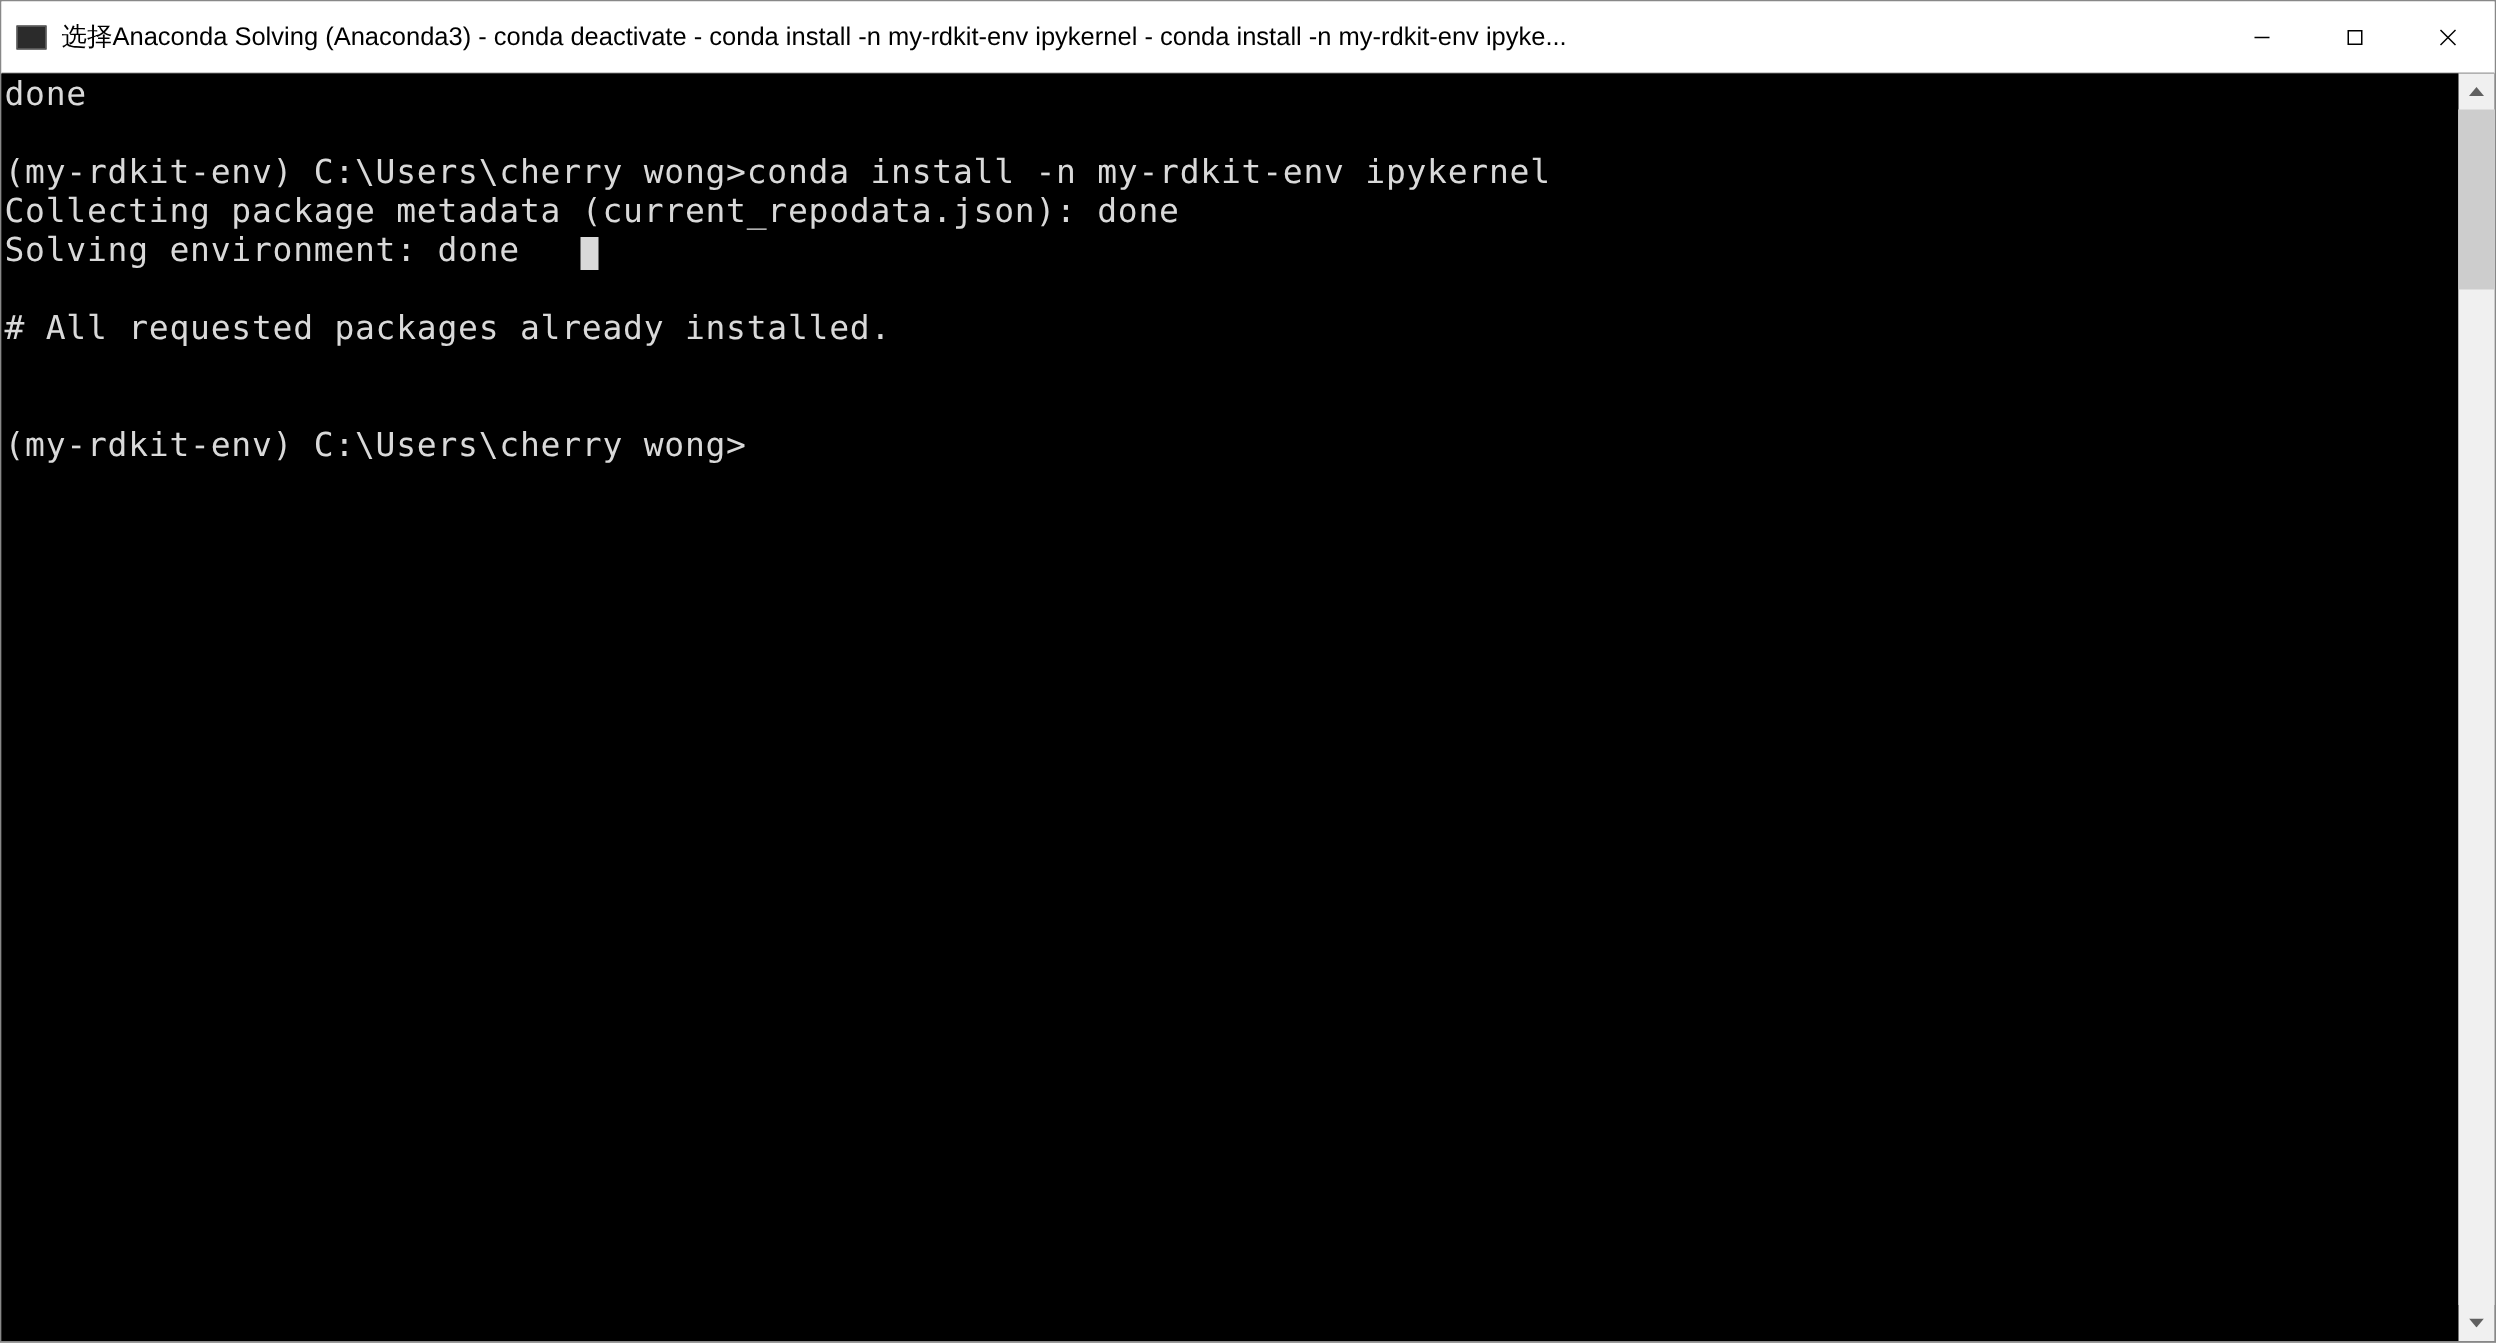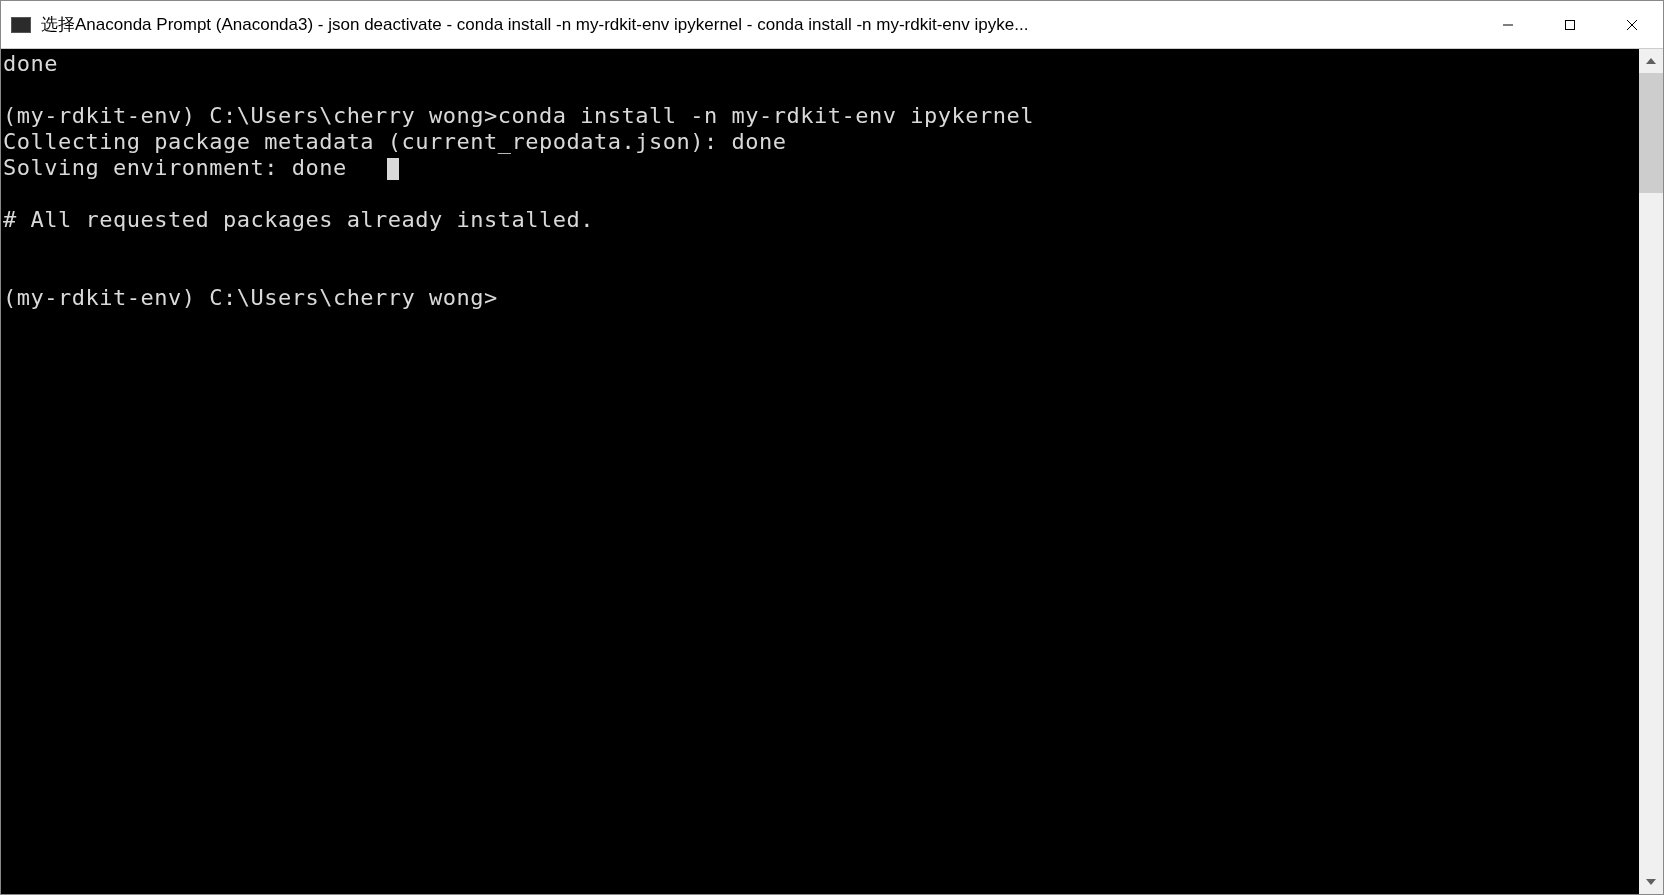--- a/index.html
+++ b/index.html
@@ -119,21 +119,21 @@
       height: 120px;
       background: #cdcdcd;
     }
   </style>
 </head>
 <body>
 
 <div class="window">
   <div class="titlebar">
     <div class="titlebar-icon"></div>
-    <div class="titlebar-text">选择Anaconda Prompt (Anaconda3) - json  deactivate - conda  install -n my-rdkit-env ipykernel - conda  install -n my-rdkit-env ipyke...</div>
+    <div class="titlebar-text">选择Anaconda Solving (Anaconda3) - conda  deactivate - conda  install -n my-rdkit-env ipykernel - conda  install -n my-rdkit-env ipyke...</div>
     <div class="window-controls">
       <div class="win-btn">
         <svg viewBox="0 0 12 12">
             <line x1="1" y1="6" x2="11" y2="6" stroke="currentColor" stroke-width="1"></line>
           </svg>
       </div>
       <div class="win-btn">
         <svg viewBox="0 0 12 12">
             <rect x="1.5" y="1.5" width="9" height="9" fill="none" stroke="currentColor" stroke-width="1"></rect>
           </svg>

